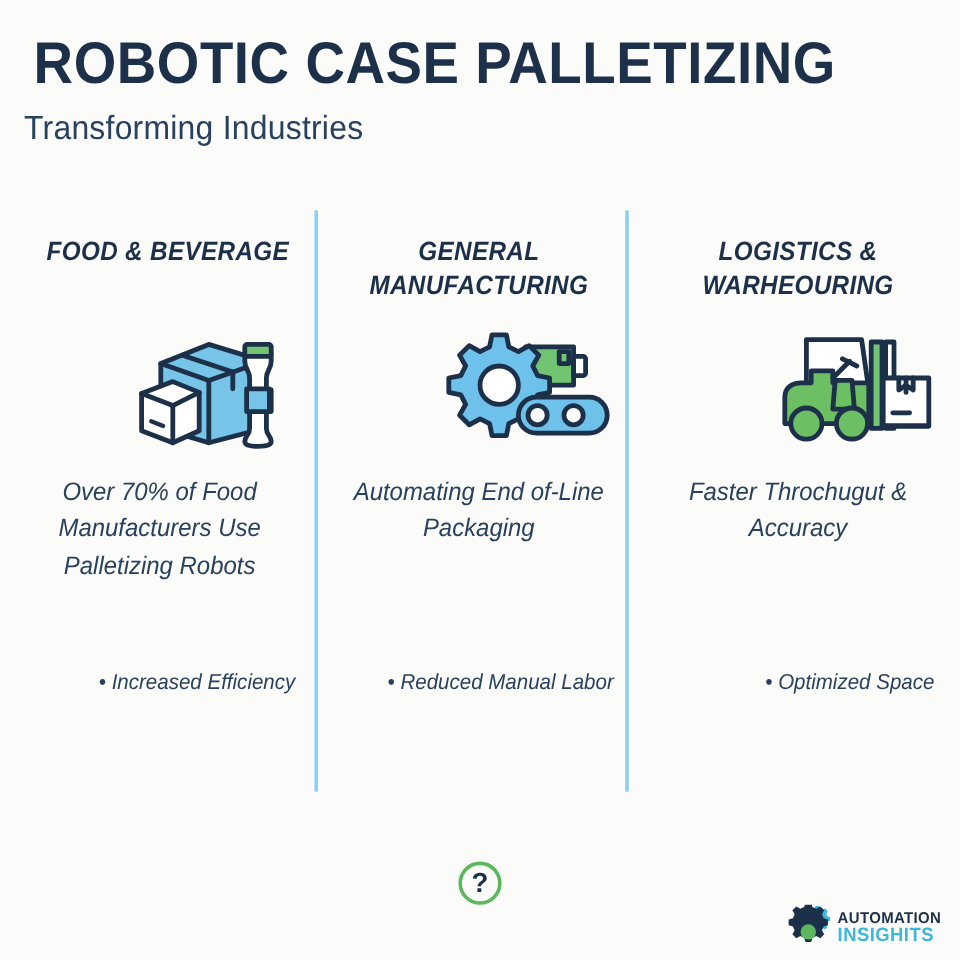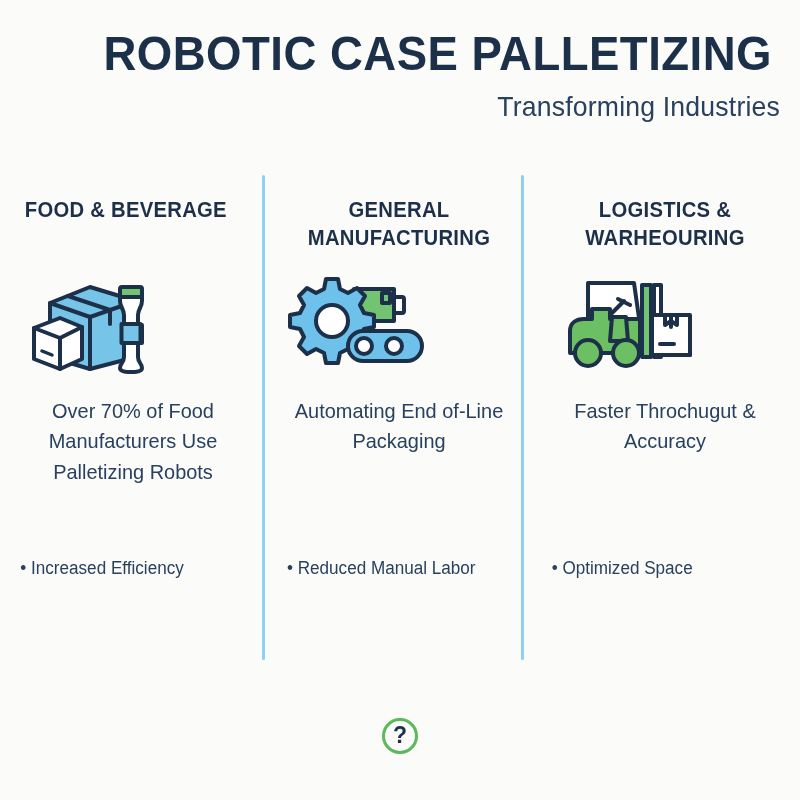--- a/index.html
+++ b/index.html
@@ -21,21 +21,21 @@
     background: #fbfbf9;
     box-sizing: border-box;
   }
 
   
   .header {
     position: absolute;
     top: 28px;
     left: 0;
     width: 800px;
-    text-align: right;
+    text-align: left;
   }
   .main-title {
     font-family: "Liberation Sans Narrow", "Liberation Sans", sans-serif;
     font-size: 49px;
     font-weight: bold;
     color: #1d3049;
     letter-spacing: 0.5px;
     line-height: 1.05;
     margin: 0;
     transform: scaleX(0.93);
@@ -68,23 +68,24 @@
     top: 196px;
     left: 0;
     width: 800px;
     display: flex;
     flex-direction: row;
   }
   .column {
     width: 266px;
     display: flex;
     flex-direction: column;
-    align-items: flex-start;
+    align-items: flex-end;
     box-sizing: border-box;
     padding: 0 16px;
+    font-style: italic;
   }
   .col-title {
     font-family: "Liberation Sans Narrow", "Liberation Sans", sans-serif;
     font-size: 22px;
     font-weight: bold;
     color: #1d3049;
     text-align: center;
     line-height: 1.28;
     letter-spacing: 0.3px;
     transform: scaleX(0.92);
@@ -321,14 +322,38 @@
   </div>
 
   <div class="footer">
     <div class="footer-inner">
       <div class="q-badge">
         <span>?</span>
       </div>
     </div>
   </div>
 
+  <div class="logo">
+    <svg width="40" height="38" viewBox="0 0 40 38">
+
+      <path d="M25.5,1 L28.5,1 L29.2,3.4 L31.4,4.3 L33.6,3.1 L35.7,5.2 L34.5,7.4
+               L35.4,9.6 L37.8,10.3 L37.8,13.3 L35.4,14 L34.5,16.2 L35.7,18.4
+               L33.6,20.5 L31.4,19.3 L29.2,20.2 L28.5,22.6 L25.5,22.6 L24.8,20.2
+               L22.6,19.3 L20.4,20.5 L18.3,18.4 L19.5,16.2 L18.6,14 L16.2,13.3
+               L16.2,10.3 L18.6,9.6 L19.5,7.4 L18.3,5.2 L20.4,6.4 L22.6,4.3
+               L24.8,3.4 Z" fill="#3cb8d9"></path>
+      <circle cx="27" cy="11.8" r="4.2" fill="#fbfbf9"></circle>
+
+      <path d="M8,8 L14,8 L15.4,12.6 L19.6,14.4 L23.8,12 L28,16.2 L25.6,20.4
+               L27.4,24.6 L32,26 L32,32 L27.4,33.4 L25.6,37.6 L28,41.8
+               L23.8,46 L19.6,43.6 L15.4,45.4 L14,50 L8,50 L6.6,45.4
+               L2.4,43.6 L-1.8,46 L-6,41.8 L-3.6,37.6 L-5.4,33.4 L-10,32
+               L-10,26 L-5.4,24.6 L-3.6,20.4 L-6,16.2 L-1.8,12 L2.4,14.4
+               L6.6,12.6 Z" fill="#1d3049" transform="translate(11,-8) scale(0.78)"></path>
+      <circle cx="19.6" cy="22.6" r="6.4" fill="#5cb85c"></circle>
+    </svg>
+    <div class="logo-text">
+      <div class="logo-line1">AUTOMATION</div>
+      <div class="logo-line2">INSIGHITS</div>
+    </div>
+  </div>
 
 </div>
 
 </body></html>

